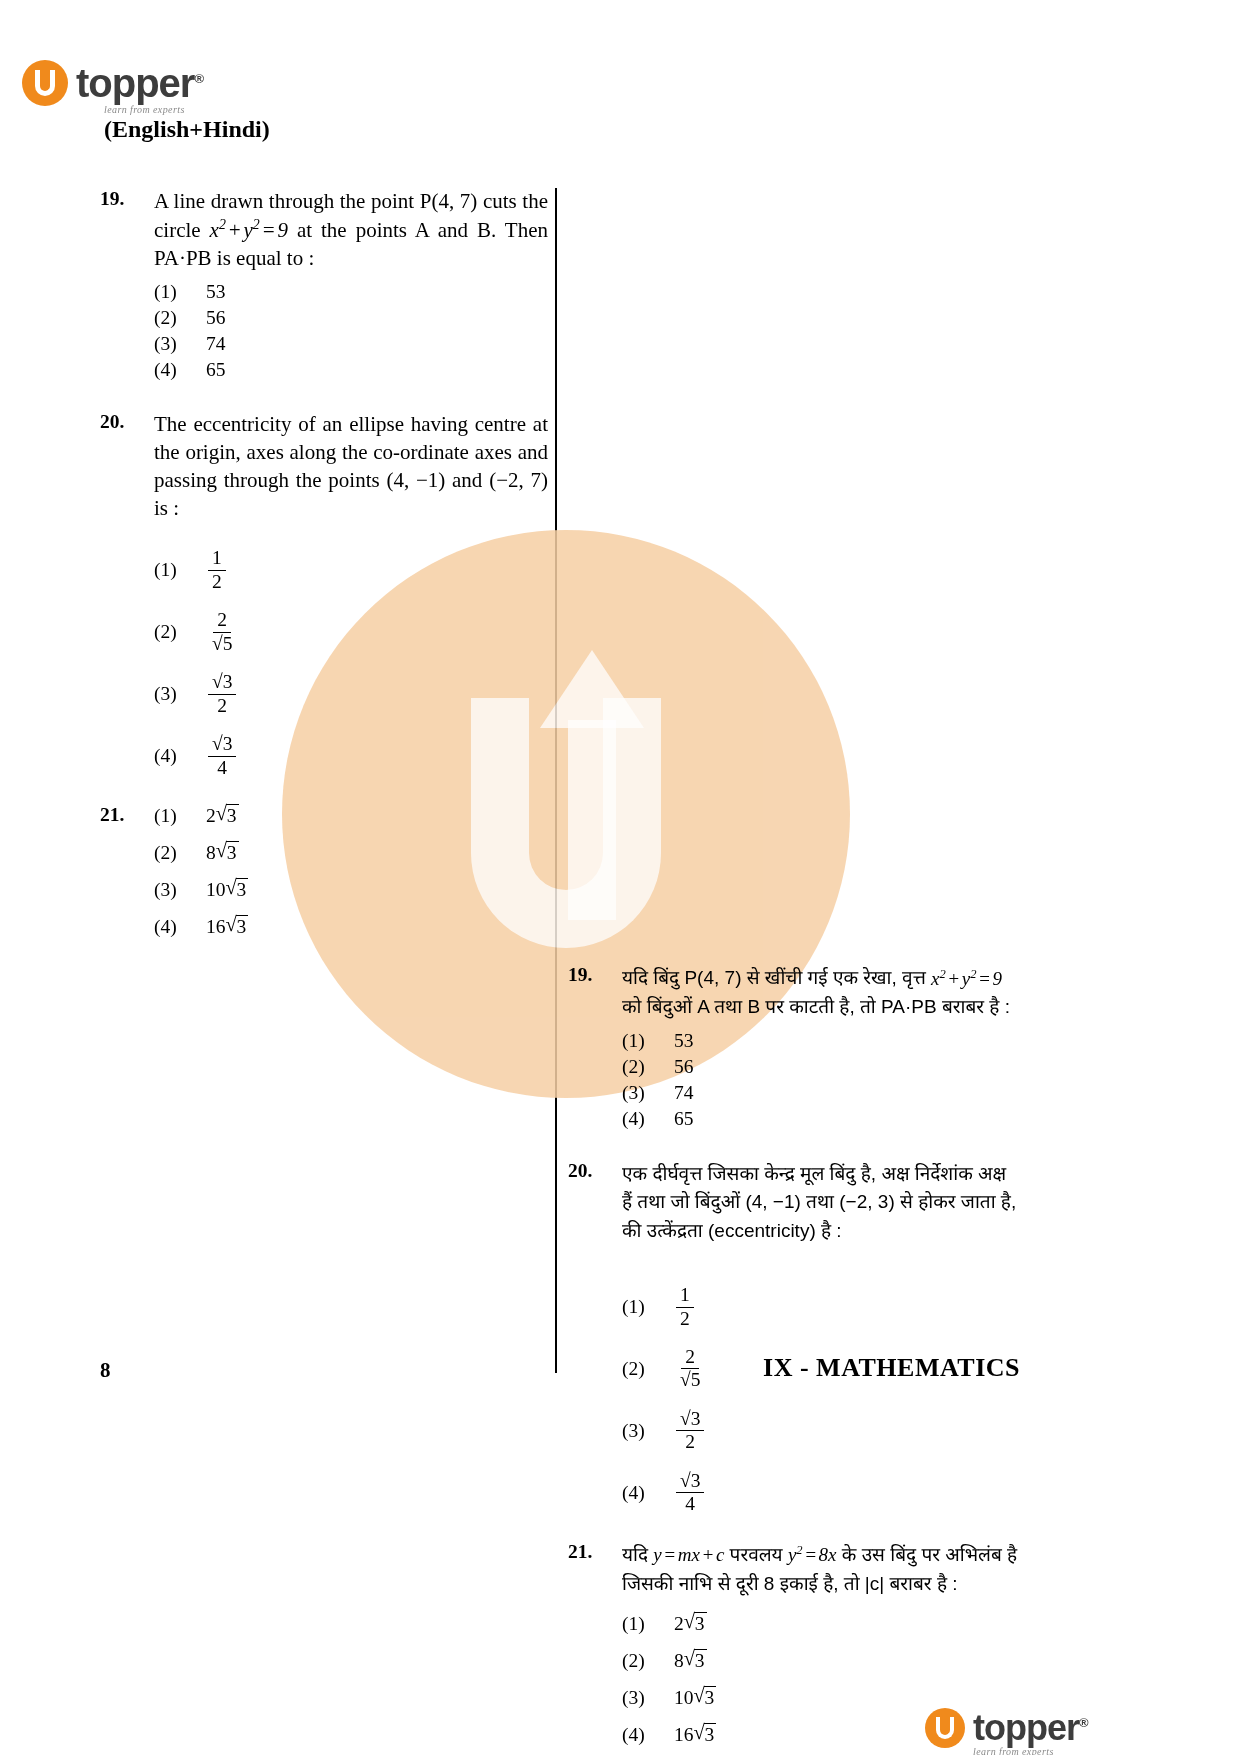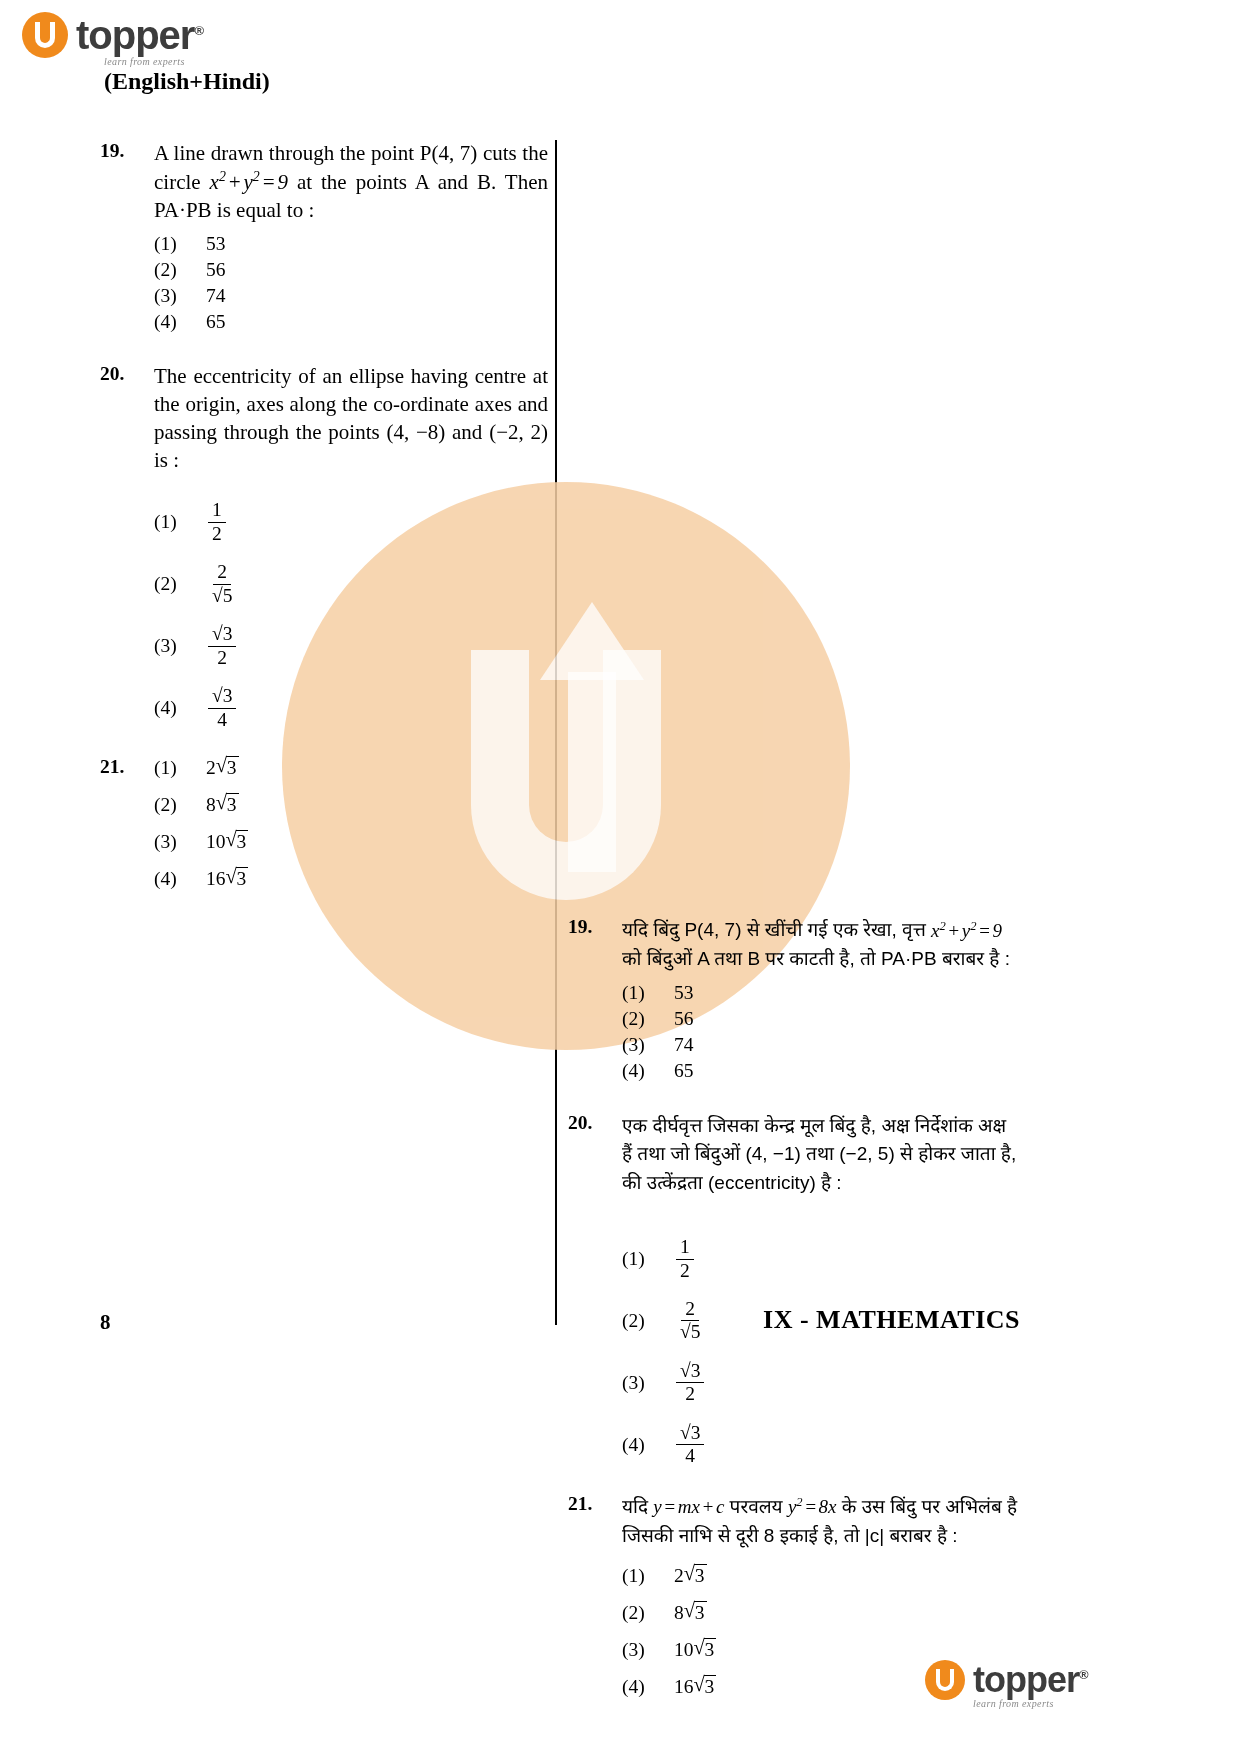--- a/index.html
+++ b/index.html
@@ -4,21 +4,21 @@
 <style>
   html, body { margin:0; padding:0; }
   body {
     width:1240px; height:1755px;
     background:#ffffff;
     font-family:"Liberation Serif", serif;
     color:#000;
     position:relative;
     overflow:hidden;
   }
-  .page { position:relative; width:1240px; height:1427px; }
+  .page { position:relative; width:1240px; height:1427px;margin-top:48px; }
 
   
   .logo-top { position:absolute; left:22px; top:12px; display:flex; align-items:center; }
   .logo-mark {
     width:46px; height:46px; border-radius:50%;
     background:#f08a1c; position:relative; display:inline-block;
   }
   .logo-mark:after{
     content:""; position:absolute; left:13px; top:10px; width:20px; height:26px;
     border:5px solid #fff; border-top:none; border-radius:0 0 10px 10px;
@@ -174,21 +174,21 @@
           </div>
         <div class="opt">
             <span class="lbl">(4)</span>
             <span class="val">65</span>
           </div>
       </div>
     </div>
 
     <div class="q" style="margin-top:30px;">
       <div class="qnum">20.</div>
-      <div class="qbody just">The eccentricity of an ellipse having centre at the origin, axes along the co-ordinate axes and passing through the points (4, −8) and (−2, 2) is :</div>
+      <div class="qbody just">The eccentricity of an ellipse having centre at the origin, axes along the co-ordinate axes and passing through the points (4, −1) and (−2, 7) is :</div>
       <div class="opts" style="margin-left:54px;margin-top:26px;">
         <div class="opt tall">
           <span class="lbl">(1)</span>
           <span class="frac">
               <span class="num">1</span>
               <span class="den">2</span>
             </span>
         </div>
         <div class="opt tall">
           <span class="lbl">(2)</span>
@@ -260,21 +260,21 @@
           </div>
         <div class="opt hi-opt">
             <span class="lbl">(4)</span>
             <span class="val">65</span>
           </div>
       </div>
     </div>
 
     <div class="q" style="margin-top:30px;">
       <div class="qnum">20.</div>
-      <div class="qbody hi">एक दीर्घवृत्त जिसका केन्द्र मूल बिंदु है, अक्ष निर्देशांक अक्ष हैं तथा जो बिंदुओं (4, −1) तथा (−2, 5) से होकर जाता है, की उत्केंद्रता (eccentricity) है :</div>
+      <div class="qbody hi">एक दीर्घवृत्त जिसका केन्द्र मूल बिंदु है, अक्ष निर्देशांक अक्ष हैं तथा जो बिंदुओं (4, −1) तथा (−2, 3) से होकर जाता है, की उत्केंद्रता (eccentricity) है :</div>
       <div class="opts" style="margin-left:54px;margin-top:40px;">
         <div class="opt tall hi-opt">
           <span class="lbl">(1)</span>
           <span class="frac">
               <span class="num">1</span>
               <span class="den">2</span>
             </span>
         </div>
         <div class="opt tall hi-opt">
           <span class="lbl">(2)</span>

